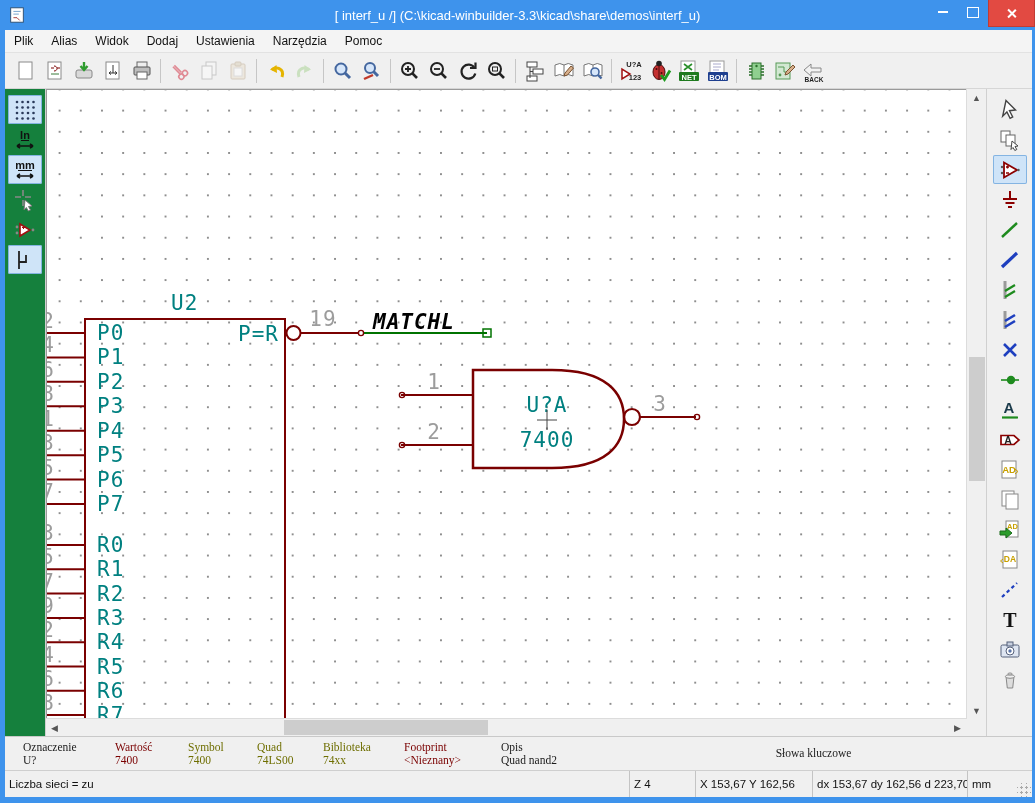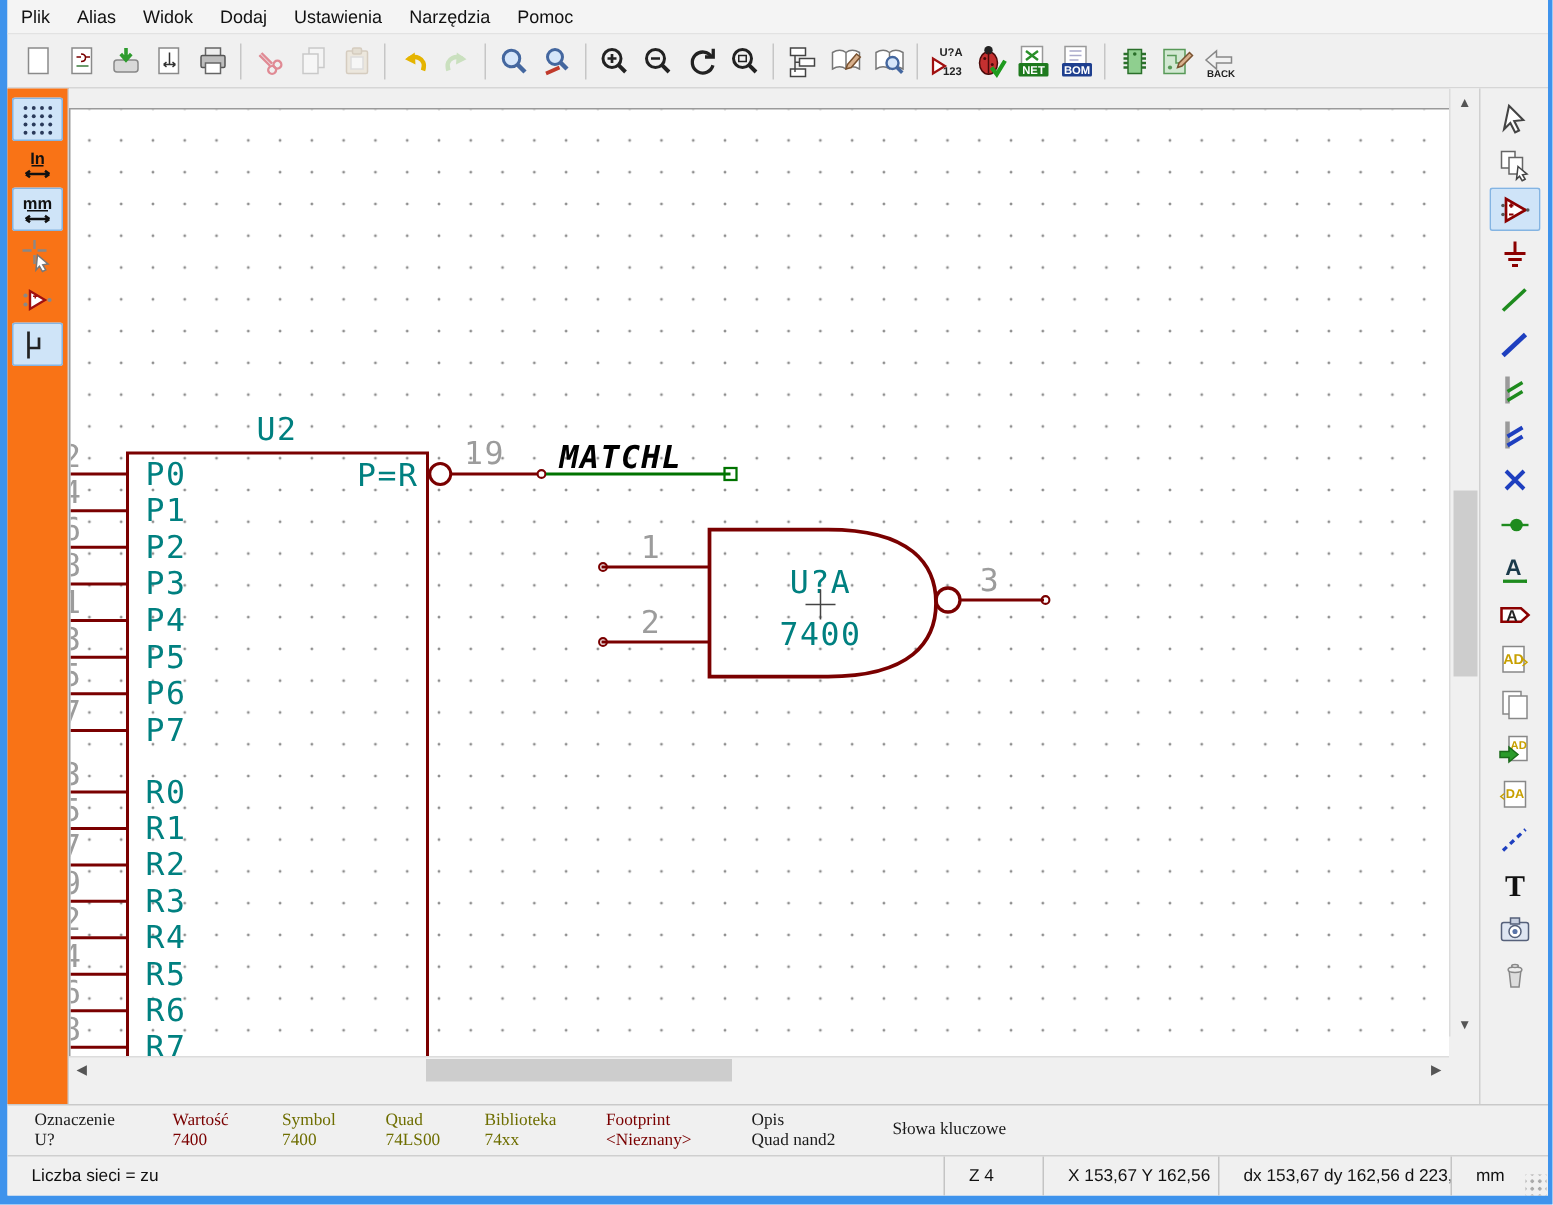--- a/index.html
+++ b/index.html
@@ -21,53 +21,72 @@
   
   .bodywrap{flex:1;margin:0 3px 6px 5px;background:#f0f0f0;display:flex;flex-direction:column;min-height:0;}
   .menubar{height:22px;background:#f4f4f4;display:flex;align-items:center;font-size:12px;color:#111;border-bottom:1px solid #e2e2e2;flex:0 0 auto;}
   .menu-item{padding:3px 9px;}
   .toolbar{height:35px;background:#f0f0f0;border-bottom:1px solid #d6d6d6;display:flex;align-items:center;padding-left:6px;flex:0 0 auto;}
   .tbtn{width:27px;height:27px;display:flex;align-items:center;justify-content:center;border-radius:2px;margin:0 1px;}
   .tbtn.disabled{opacity:.45;}
   .tsep{width:1px;height:24px;background:#c6c6c6;margin:0 4px;}
   
   .main{flex:1;display:flex;min-height:0;}
-  .ltool{width:40px;background:#f97316;border-right:1px solid #d0d0d0;padding-top:5px;flex:0 0 auto;}
+  .ltool{width:40px;background:#15803d;border-right:1px solid #d0d0d0;padding-top:5px;flex:0 0 auto;}
   .rtool{flex:1;background:#f0f0f0;border-left:1px solid #d0d0d0;padding-top:5px;}
   .sbtn{width:34px;height:29px;margin:1px auto;display:flex;align-items:center;justify-content:center;border-radius:2px;}
   .sbtn.active{background:#cfe4f8;box-shadow:0 0 0 1px #84b4e2 inset;}
   .centercol{width:920px;display:flex;flex-direction:column;flex:0 0 auto;}
   .canvas{position:relative;width:920px;height:632px;background:#fff;border-top:1px solid #9a9a9a;border-left:1px solid #9a9a9a;box-sizing:border-box;overflow:hidden;
     background-image:radial-gradient(circle,#8e8e8e 0.9px,transparent 1.1px);
-    background-size:21.2px 21.2px;background-position:2px 10px;margin-top:13px;}
+    background-size:21.2px 21.2px;background-position:2px 10px;}
   .canvas svg{position:absolute;left:0;top:0;}
   
   .hscroll{height:17px;background:#f0f0f0;position:relative;border-top:1px solid #dcdcdc;flex:0 0 auto;}
   .hthumb{position:absolute;top:1px;height:15px;background:#cdcdcd;}
   .vscrollcol{width:20px;display:flex;flex-direction:column;flex:0 0 auto;background:#f0f0f0;}
   .vscroll{height:632px;position:relative;background:#f0f0f0;border-left:1px solid #dcdcdc;}
   .vthumb{position:absolute;left:2px;width:16px;background:#cdcdcd;}
   .sarrow{position:absolute;width:100%;height:17px;display:flex;align-items:center;justify-content:center;color:#555;font-size:9px;}
   .harrow{position:absolute;top:0;height:100%;width:17px;display:flex;align-items:center;justify-content:center;color:#555;font-size:9px;}
   .corner{height:17px;background:#f0f0f0;}
   
   .fields{height:34px;background:#f0f0f0;border-top:1px solid #c9c9c9;display:flex;padding-left:18px;box-sizing:border-box;flex:0 0 auto;font-family:Liberation Serif, serif;}
   .fcol{display:flex;flex-direction:column;justify-content:center;font-size:11.5px;line-height:13px;}
   
   .status{height:26px;background:#f0f0f0;border-top:1px solid #cfcfcf;display:flex;align-items:stretch;font-size:11.5px;color:#111;flex:0 0 auto;}
-  .seg{display:flex;align-items:center;padding-left:16px;border-left:1px solid #c4c4c4;box-sizing:border-box;white-space:nowrap;overflow:hidden;}
+  .seg{display:flex;align-items:center;padding-left:4px;border-left:1px solid #c4c4c4;box-sizing:border-box;white-space:nowrap;overflow:hidden;}
   .seg:first-child{border-left:none;flex:1;}
   .grip{width:14px;align-self:flex-end;height:14px;margin-right:1px;
     background-image:radial-gradient(circle,#a9a9a9 1px,transparent 1.2px);background-size:5px 5px;background-position:2px 2px;}
 </style>
 </head>
 <body>
 
 <div class="window">
 
+  <div class="titlebar">
+    <svg class="appicon" viewBox="0 0 20 20">
+      <rect x="3" y="2" width="14" height="16" fill="#fff" stroke="#2a4a6a"></rect>
+      <path d="M6 6 h8 M6 9 h6" stroke="#6a9ac8" fill="none"></path>
+      <path d="M6 13 h4 l3 3" stroke="#a03030" fill="none"></path>
+    </svg>
+    <div class="title">[ interf_u /] (C:\kicad-winbuilder-3.3\kicad\share\demos\interf_u)</div>
+    <div class="winbtns">
+      <div class="wbtn">
+          <div class="bar"></div>
+        </div>
+      <div class="wbtn">
+          <div class="box"></div>
+        </div>
+      <div class="wbtn close">
+          <div class="xgl"></div>
+        </div>
+    </div>
+  </div>
 
   <div class="bodywrap">
     <div class="menubar" id="menubar">
         <div class="menu-item">Plik</div>
         <div class="menu-item">Alias</div>
         <div class="menu-item">Widok</div>
         <div class="menu-item">Dodaj</div>
         <div class="menu-item">Ustawienia</div>
         <div class="menu-item">Narzędzia</div>
         <div class="menu-item">Pomoc</div>
@@ -666,21 +685,21 @@
           <div>74xx</div>
         </div>
         <div class="fcol" style="width: 97px; color: rgb(122, 0, 0);">
           <div>Footprint</div>
           <div>&lt;Nieznany&gt;</div>
         </div>
         <div class="fcol" style="width: 94px; color: rgb(26, 26, 26);">
           <div>Opis</div>
           <div>Quad nand2</div>
         </div>
-        <div class="fcol" style="flex: 1 1 0%; color: rgb(26, 26, 26);">
+        <div class="fcol" style="flex: 1 1 0%; color: rgb(26, 26, 26); align-items: center;">
           <div>Słowa kluczowe</div>
         </div>
       </div>
 
     <div class="status" id="statusbar">
         <div class="seg">Liczba sieci = zu</div>
         <div class="seg" style="width: 66px;">Z 4</div>
         <div class="seg" style="width: 117px;">X 153,67 Y 162,56</div>
         <div class="seg" style="width: 155px;">dx 153,67 dy 162,56 d 223,70</div>
         <div class="seg" style="width: 50px;">mm</div>

